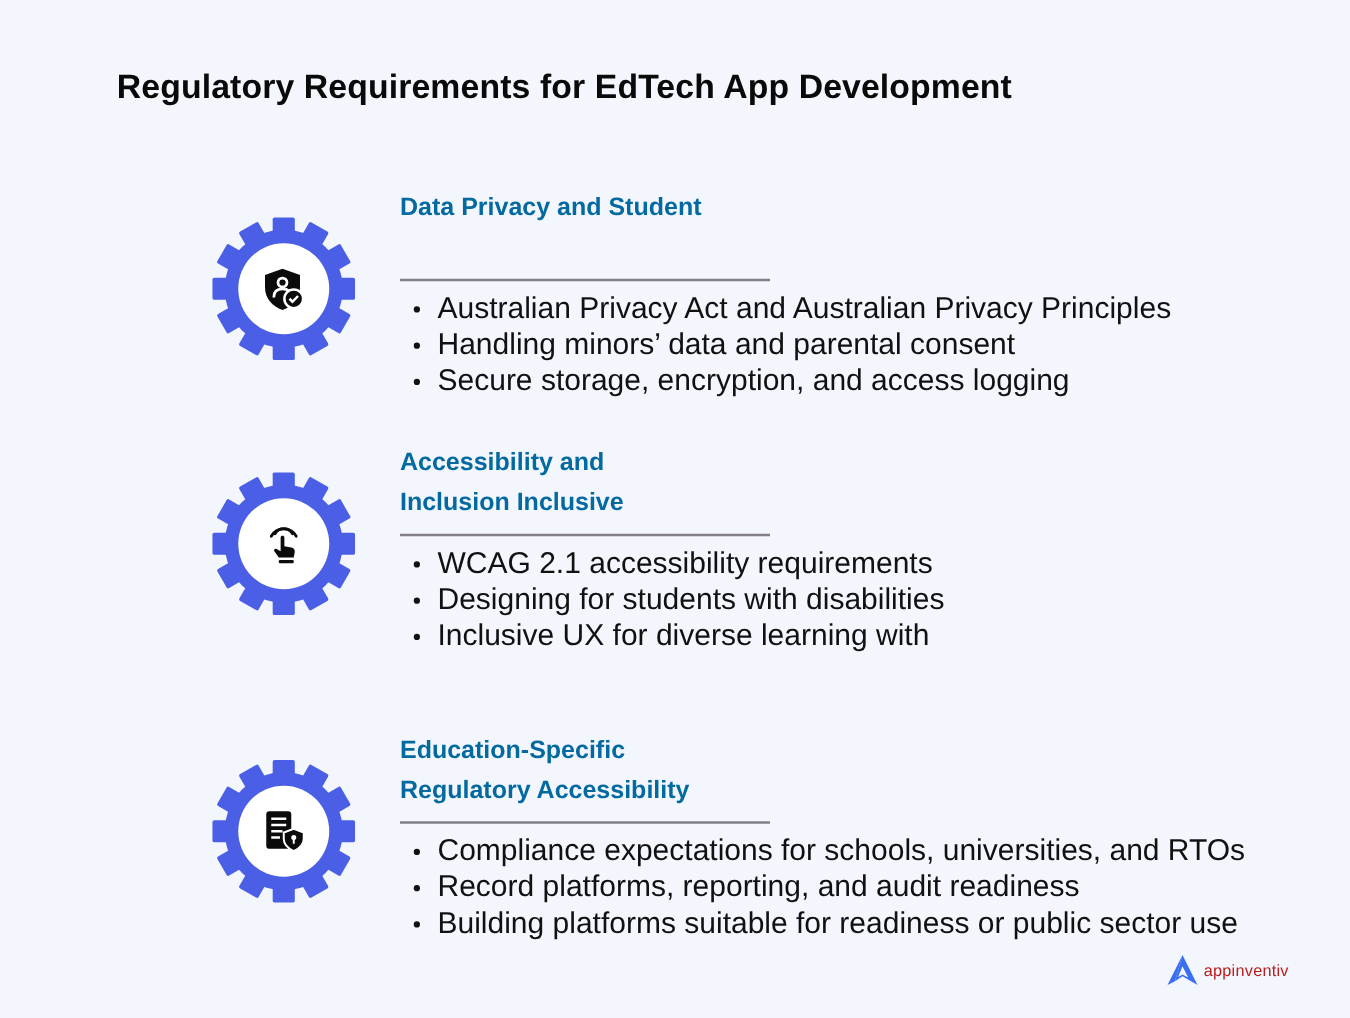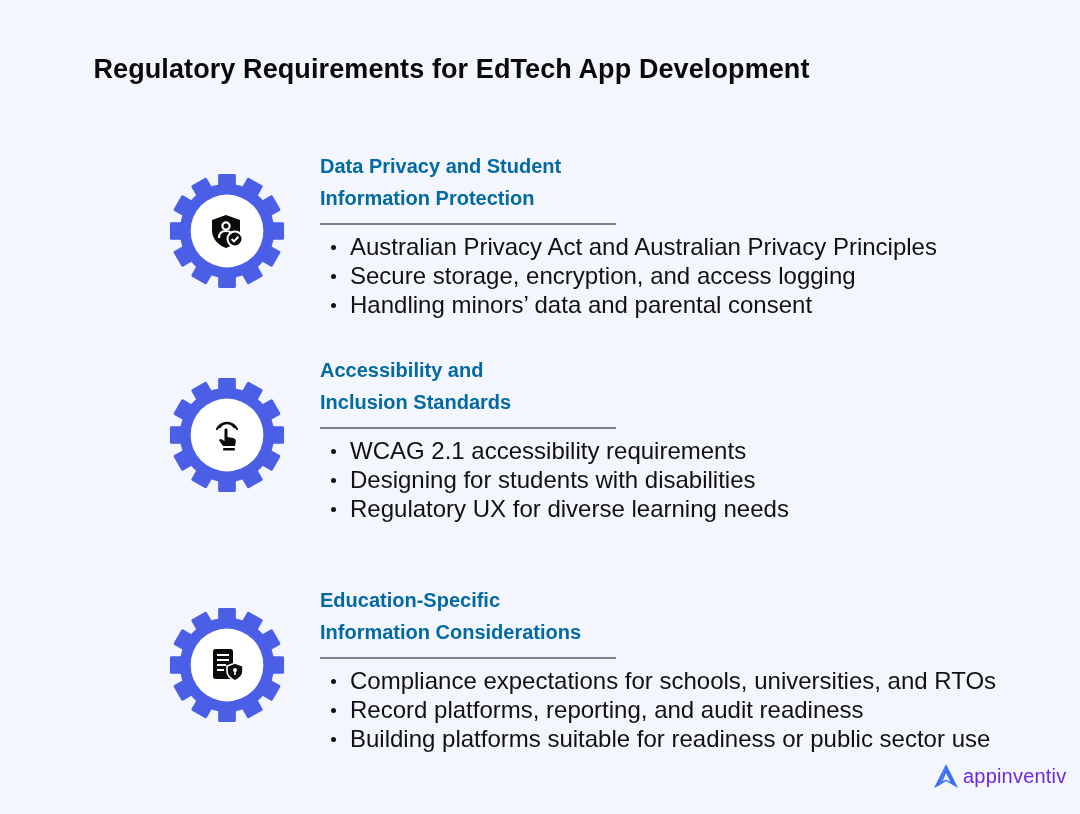--- a/index.html
+++ b/index.html
@@ -71,22 +71,22 @@
     border-radius: 50%;
     background: #111;
   }
   .logo {
     position: absolute;
     left: 932px; top: 762px;
     display: flex; align-items: center;
   }
   .logo svg { width: 28px; height: 28px; display: block; }
   .logo-text {
-    font-size: 20px;
-    color: #6d28d9;
+    font-size: 13px;
+    color: #b91c1c;
     margin-left: 3px;
     letter-spacing: 0.2px;
   }
 </style>
 </head>
 <body>
 
 <div class="title">Regulatory Requirements for EdTech App Development</div>
 
 <div class="section" style="top:150px;">
@@ -99,53 +99,52 @@
     <svg viewBox="0 0 36 36">
       <path d="M17 2 L31 7 V17 C31 26 25 32 17 35 C9 32 3 26 3 17 V7 Z" fill="#0b0b0b"></path>
       <circle cx="17" cy="13" r="3.6" fill="none" stroke="#fff" stroke-width="2.2"></circle>
       <path d="M10 25 C10 19.5 13 18 17 18 C19.5 18 21 18.6 22 19.6" fill="none" stroke="#fff" stroke-width="2.2"></path>
       <circle cx="26" cy="26" r="7.5" fill="#0b0b0b" stroke="#fff" stroke-width="2"></circle>
       <path d="M22.6 26 L25 28.4 L29.4 23.8" fill="none" stroke="#fff" stroke-width="2"></path>
     </svg>
   </div>
   <div class="heading">
     <div>Data Privacy and Student</div>
-    <div>Information Protection</div>
   </div>
   <div class="divider"></div>
   <ul class="bullets">
     <li>Australian Privacy Act and Australian Privacy Principles</li>
+    <li>Handling minors’ data and parental consent</li>
     <li>Secure storage, encryption, and access logging</li>
-    <li>Handling minors’ data and parental consent</li>
   </ul>
 </div>
 
 <div class="section" style="top:354px;">
   <div class="gear">
     <svg viewBox="0 0 120 120">
         <use href="#gearShape"></use>
       </svg>
   </div>
   <div class="icon">
     <svg viewBox="0 0 36 36">
       <path d="M11 10 A8 8 0 0 1 25 10" fill="none" stroke="#0b0b0b" stroke-width="2.2" stroke-linecap="round"></path>
       <path d="M8 12 A11.5 11.5 0 0 1 28 12" fill="none" stroke="#0b0b0b" stroke-width="2.2" stroke-linecap="round"></path>
       <path d="M15.5 13 C15.5 11 18.5 11 18.5 13 V20 L24 21 C26 21.4 27 22.5 26.8 24.5 L26 29 H14 L10.5 24 C9.8 23 10.6 21.5 12 22 L15.5 24 Z" fill="#0b0b0b"></path>
       <rect x="14" y="31" width="12" height="2.5" rx="1" fill="#0b0b0b"></rect>
     </svg>
   </div>
   <div class="heading">
     <div>Accessibility and</div>
-    <div>Inclusion Standards</div>
+    <div>Inclusion Inclusive</div>
   </div>
   <div class="divider"></div>
   <ul class="bullets">
     <li>WCAG 2.1 accessibility requirements</li>
     <li>Designing for students with disabilities</li>
-    <li>Regulatory UX for diverse learning needs</li>
+    <li>Inclusive UX for diverse learning with</li>
   </ul>
 </div>
 
 <div class="section" style="top:584px;">
   <div class="gear">
     <svg viewBox="0 0 120 120">
         <use href="#gearShape"></use>
       </svg>
   </div>
   <div class="icon">
@@ -155,21 +154,21 @@
       <rect x="8" y="12" width="12" height="2" fill="#fff"></rect>
       <rect x="8" y="17" width="9" height="2" fill="#fff"></rect>
       <rect x="8" y="22" width="7" height="2" fill="#fff"></rect>
       <path d="M26 16 L34 19 V24 C34 29 30 32 26 34 C22 32 18 29 18 24 V19 Z" fill="#0b0b0b" stroke="#fff" stroke-width="1.6"></path>
       <circle cx="26" cy="23" r="2" fill="#fff"></circle>
       <rect x="25.2" y="24" width="1.6" height="4" fill="#fff"></rect>
     </svg>
   </div>
   <div class="heading">
     <div>Education-Specific</div>
-    <div>Information Considerations</div>
+    <div>Regulatory Accessibility</div>
   </div>
   <div class="divider"></div>
   <ul class="bullets">
     <li>Compliance expectations for schools, universities, and RTOs</li>
     <li>Record platforms, reporting, and audit readiness</li>
     <li>Building platforms suitable for readiness or public sector use</li>
   </ul>
 </div>
 
 <div class="logo">

